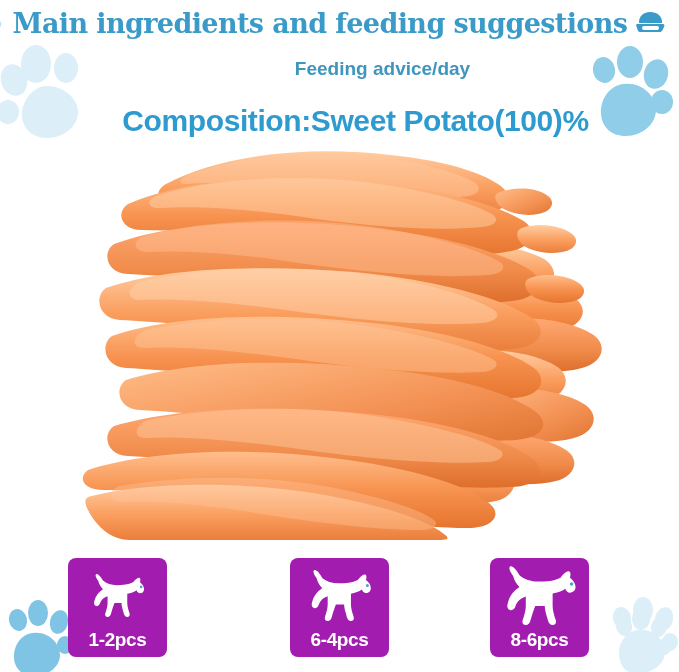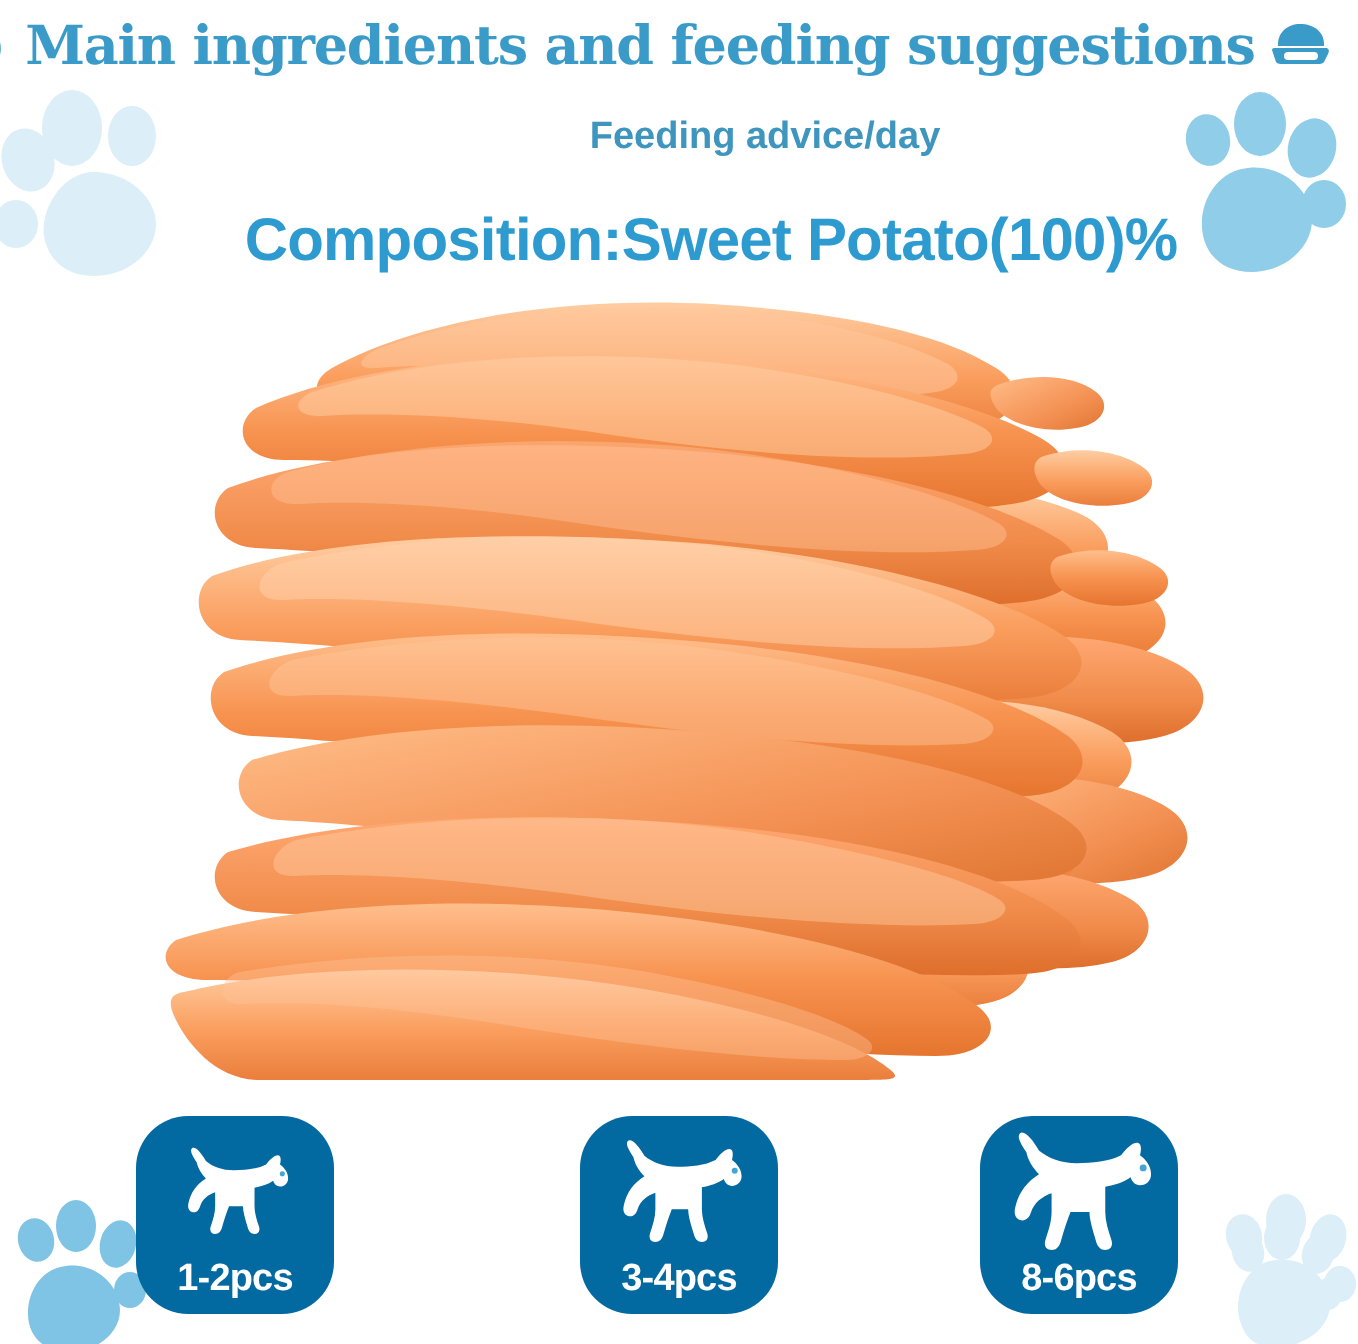--- a/index.html
+++ b/index.html
@@ -96,22 +96,22 @@
     top: 558px;
     width: 679px;
     height: 102px;
     z-index: 6;
   }
   .feed-card {
     position: absolute;
     top: 0;
     width: 99px;
     height: 99px;
-    background: #0369a1;
-    border-radius: 26px;
+    background: #a21caf;
+    border-radius: 8px;
     box-sizing: border-box;
   }
   .feed-card .dog-wrap {
     position: absolute;
     left: 0;
     top: 6px;
     width: 99px;
     height: 62px;
     display: flex;
     align-items: center;
@@ -307,21 +307,21 @@
       <div class="feed-label">1-2pcs</div>
     </div>
 
     <div class="feed-card" id="card-1">
       <div class="dog-wrap">
         <svg width="70" height="52" viewBox="0 0 100 76" xmlns="http://www.w3.org/2000/svg">
           <path fill="#ffffff" d="M16 14 C12 8 10 4 12 2 C15 0 20 6 24 13 C30 18 38 21 48 21 C58 21 68 20 76 16 C79 12 83 8 86 8 C89 8 89 12 88 16 C92 19 95 23 95 28 C95 32 92 35 88 35 C85 35 83 33 82 30 C78 33 72 35 66 36 L66 52 C66 58 68 64 70 70 C71 74 69 76 66 76 C63 76 61 74 60 70 C58 63 56 57 56 52 L44 52 C42 57 40 63 38 70 C37 74 35 76 32 76 C29 76 27 74 28 70 C30 64 32 58 32 52 L32 40 C26 42 21 46 19 52 C18 56 15 58 12 57 C9 56 8 53 9 49 C11 40 16 33 24 28 C20 24 17 19 16 14 Z"></path>
           <circle cx="90" cy="24" r="2.2" fill="#42A5D5"></circle>
         </svg>
       </div>
-      <div class="feed-label">3-4pcs</div>
+      <div class="feed-label">6-4pcs</div>
     </div>
 
     <div class="feed-card" id="card-2">
       <div class="dog-wrap">
         <svg width="82" height="60" viewBox="0 0 100 76" xmlns="http://www.w3.org/2000/svg">
           <path fill="#ffffff" d="M16 14 C12 8 10 4 12 2 C15 0 20 6 24 13 C30 18 38 21 48 21 C58 21 68 20 76 16 C79 12 83 8 86 8 C89 8 89 12 88 16 C92 19 95 23 95 28 C95 32 92 35 88 35 C85 35 83 33 82 30 C78 33 72 35 66 36 L66 52 C66 58 68 64 70 70 C71 74 69 76 66 76 C63 76 61 74 60 70 C58 63 56 57 56 52 L44 52 C42 57 40 63 38 70 C37 74 35 76 32 76 C29 76 27 74 28 70 C30 64 32 58 32 52 L32 40 C26 42 21 46 19 52 C18 56 15 58 12 57 C9 56 8 53 9 49 C11 40 16 33 24 28 C20 24 17 19 16 14 Z"></path>
           <circle cx="90" cy="24" r="2.2" fill="#42A5D5"></circle>
         </svg>
       </div>
       <div class="feed-label">8-6pcs</div>

